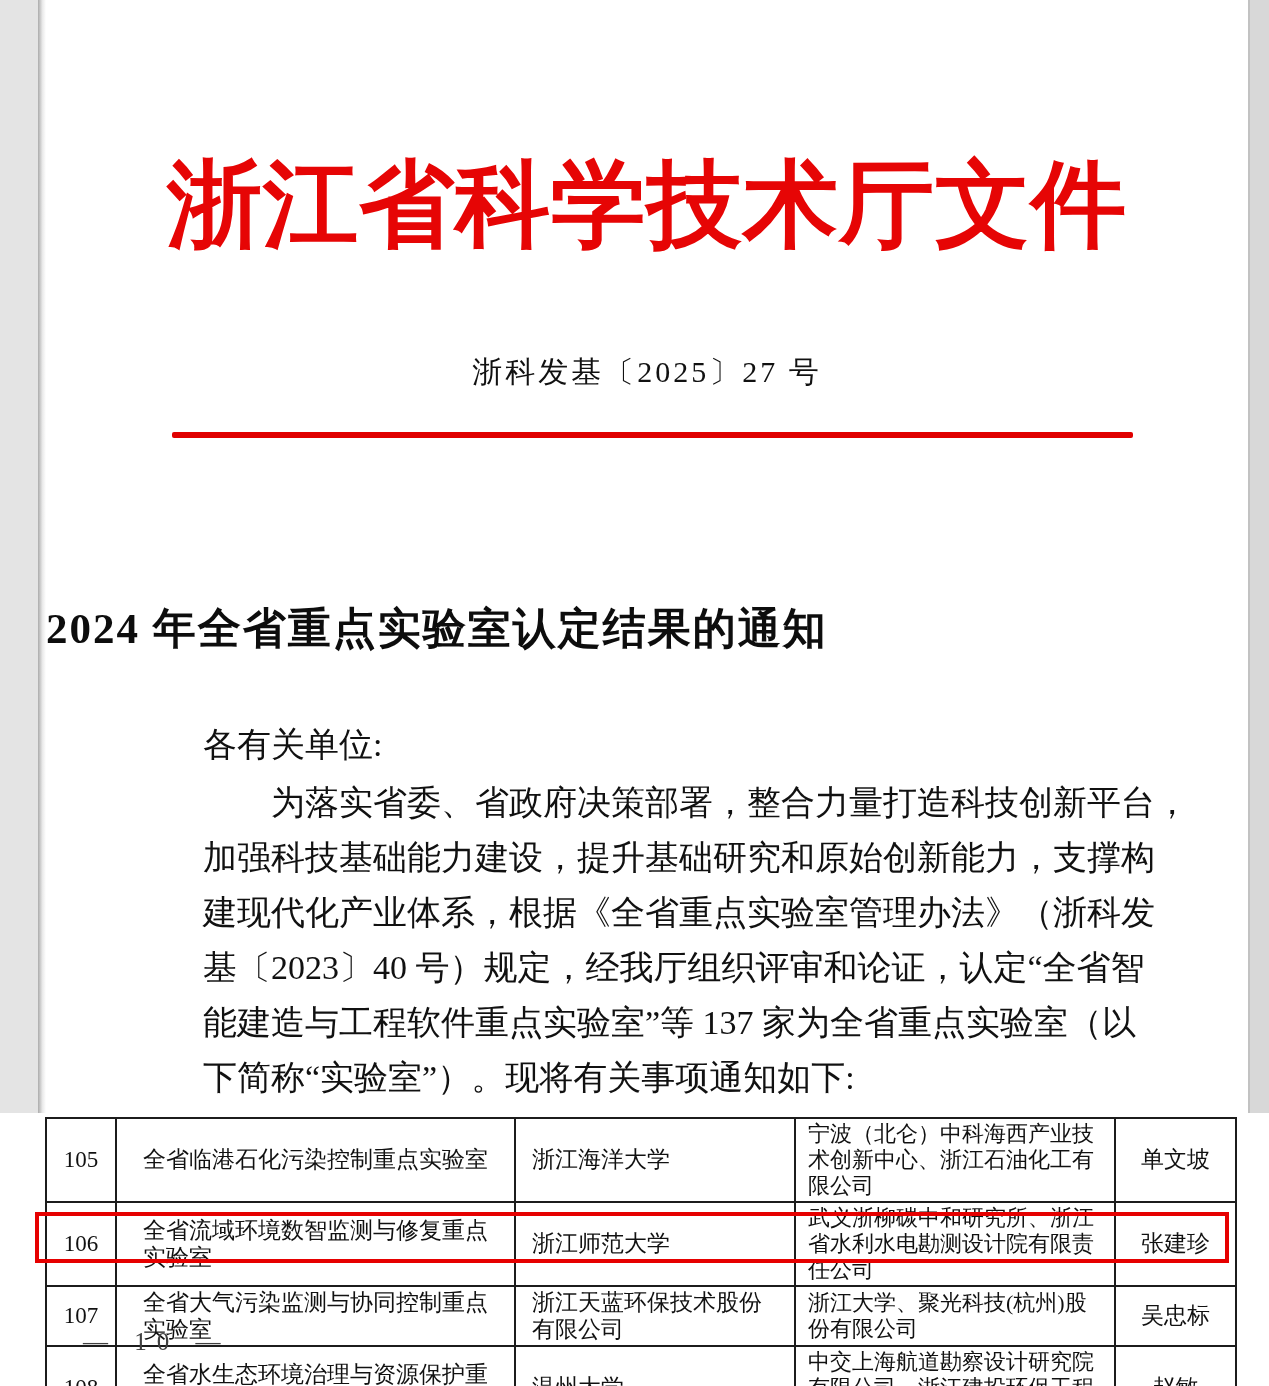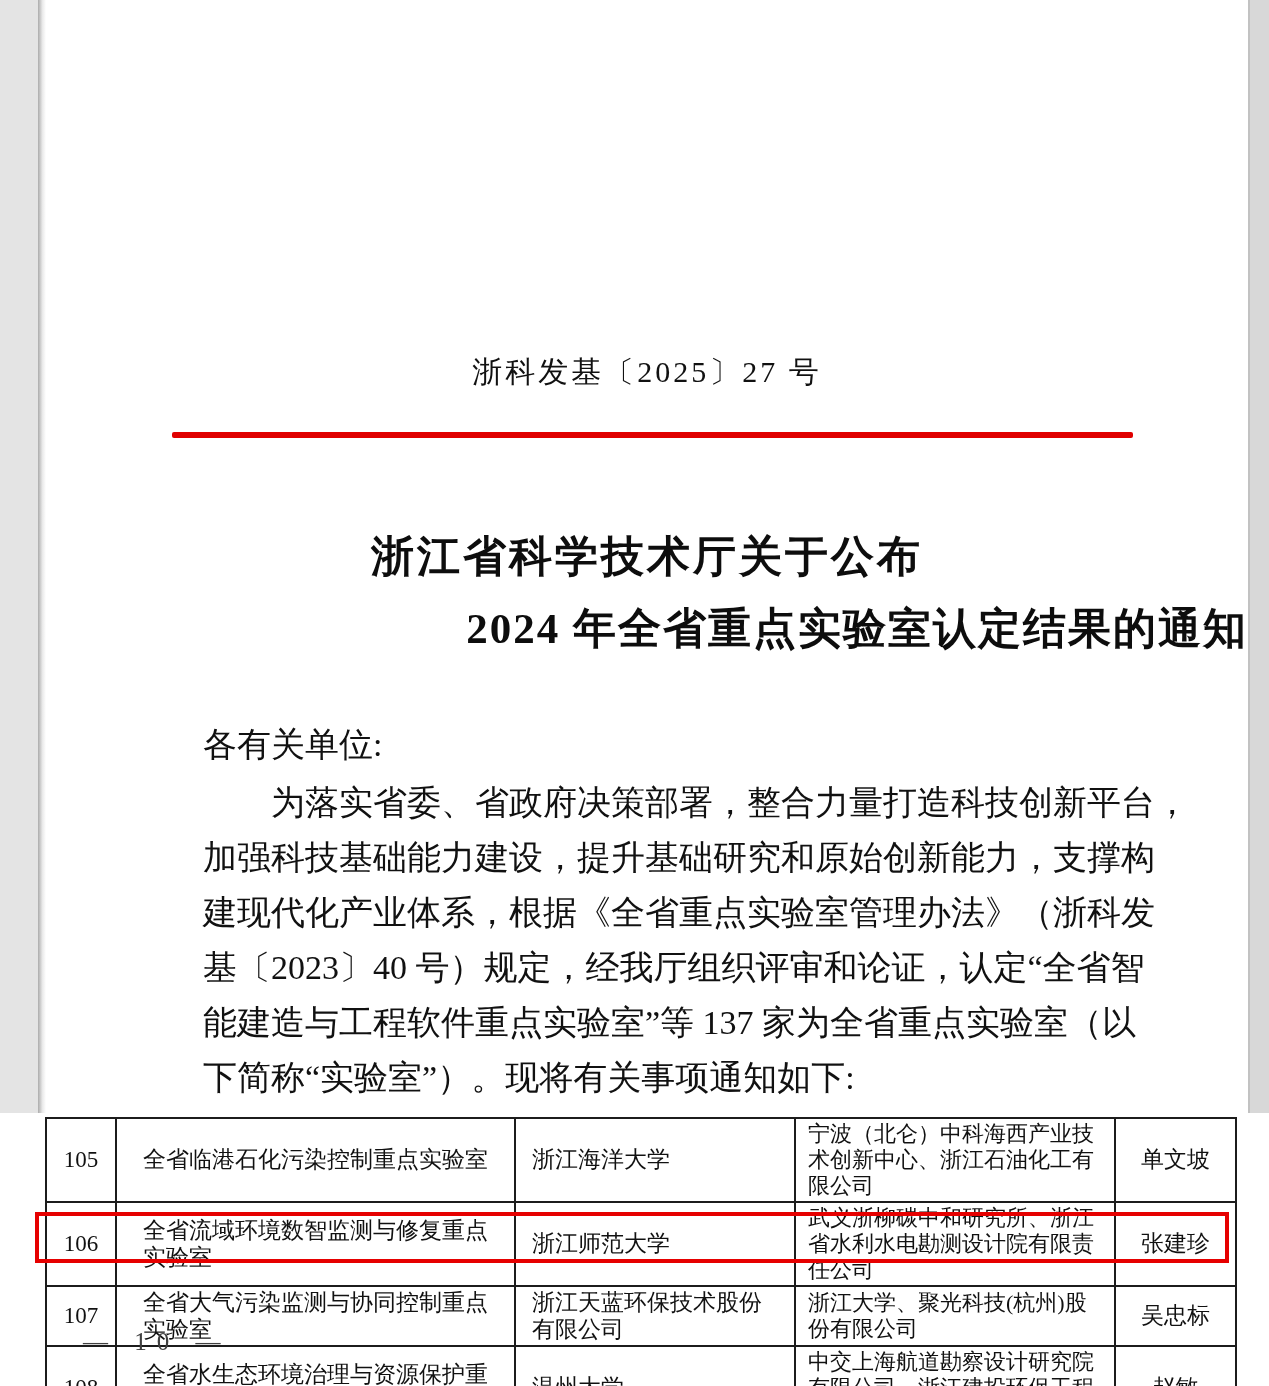--- a/index.html
+++ b/index.html
@@ -65,21 +65,21 @@
     width: 100%;
     text-align: center;
     font-size: 43px;
     font-weight: 700;
     color: #0d0d0d;
     letter-spacing: 3px;
   }
   .notice-title-2 {
     position: absolute; left: 0; top: 600px;
     width: 100%;
-    text-align: right;
+    text-align: left;
     font-size: 43px;
     font-weight: 700;
     color: #0d0d0d;
     letter-spacing: 2px;
   }
   .salutation {
     position: absolute; left: 157px; top: 722px;
     font-size: 34px;
     color: #111111;
   }
@@ -142,26 +142,26 @@
 </style>
 </head>
 <body>
 
 <div class="upper-section">
   <div class="margin-left"></div>
   <div class="page-edge-left"></div>
   <div class="margin-right"></div>
 
   <div class="page-content">
+    <div class="banner-title">浙江省科学技术厅文件</div>
 
     <div class="doc-number">浙科发基〔2025〕27 号</div>
 
     <div class="red-rule"></div>
 
-    <div class="notice-title-1">浙江省科学技术厅关于公布</div>
 
     <div class="notice-title-2">2024 年全省重点实验室认定结果的通知</div>
 
     <div class="salutation">各有关单位:</div>
 
     <div class="body-paragraph">
       <div class="body-line first">为落实省委、省政府决策部署，整合力量打造科技创新平台，</div>
       <div class="body-line">加强科技基础能力建设，提升基础研究和原始创新能力，支撑构</div>
       <div class="body-line">建现代化产业体系，根据《全省重点实验室管理办法》（浙科发</div>
       <div class="body-line">基〔2023〕40 号）规定，经我厅组织评审和论证，认定“全省智</div>

